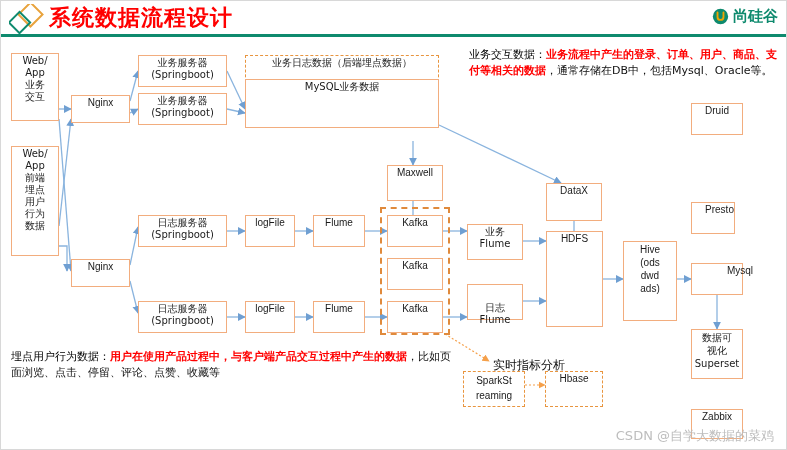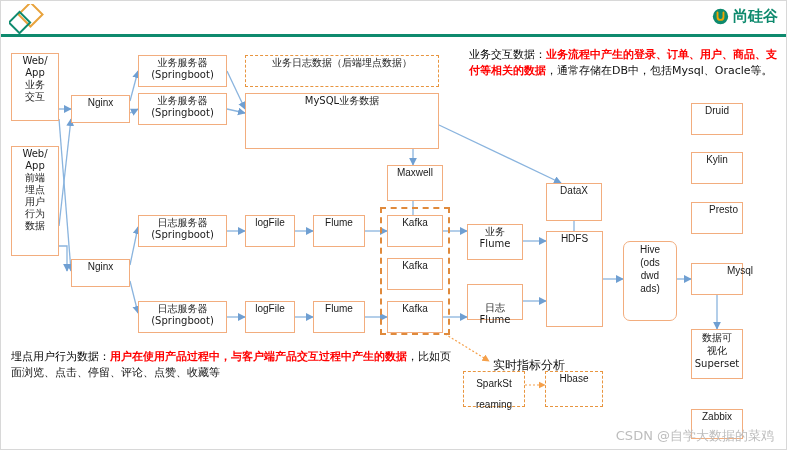--- a/index.html
+++ b/index.html
@@ -108,20 +108,21 @@
 </head>
 <body>
 
 <div id="page">
 
   <div id="header">
     <svg id="logo-diamonds" viewBox="0 0 44 30">
       <rect x="13" y="2" width="17" height="17" transform="rotate(45 21.5 10.5)" fill="none" stroke="#e8a33d" stroke-width="2"></rect>
       <rect x="3" y="11" width="15" height="15" transform="rotate(45 10.5 18.5)" fill="none" stroke="#0e8a6e" stroke-width="2"></rect>
     </svg>
+    <div id="title">系统数据流程设计</div>
     <div id="brand">
       <svg id="brand-mark" viewBox="0 0 20 20">
         <circle cx="10" cy="10" r="9" fill="#0e8a6e"></circle>
         <path d="M6.5 5.2 V10.5 a3.5 3.5 0 0 0 7 0 V5.2" fill="none" stroke="#f0a500" stroke-width="2.2" stroke-linecap="round"></path>
       </svg>
       <span id="brand-text">尚硅谷</span>
     </div>
     <div id="header-rule"></div>
   </div>
 
@@ -222,21 +223,21 @@
     </div>
     <div class="node cjk" style="left:137px;top:52px;width:89px;height:32px;">
       <span style="white-space:pre-line;">业务服务器
 (Springboot)</span>
     </div>
 
     <div class="node cjk dashed" style="left:244px;top:14px;width:194px;height:32px;">
       <span>业务日志数据（后端埋点数据）</span>
     </div>
 
-    <div class="node cjk" style="left:244px;top:52px;width:194px;height:56px;">
+    <div class="node cjk" style="left:244px;top:38px;width:194px;height:49px;">
       <span>MySQL业务数据</span>
     </div>
 
     <div class="node" style="left:386px;top:124px;width:56px;height:36px;">
       <span>Maxwell</span>
     </div>
 
     <div class="node" style="left:545px;top:142px;width:56px;height:38px;">
       <span>DataX</span>
     </div>
@@ -281,51 +282,48 @@
     </div>
     <div class="node cjk" style="left:466px;top:243px;width:56px;height:36px;">
       <span style="white-space:pre-line;margin-top:16px;">日志
 Flume</span>
     </div>
 
     <div class="node" style="left:545px;top:190px;width:57px;height:96px;">
       <span>HDFS</span>
     </div>
 
-    <div class="node" style="left:622px;top:200px;width:54px;height:80px;border-radius:7px;">
+    <div class="node" style="left:622px;top:200px;width:54px;height:80px;">
       <span style="white-space:pre-line;line-height:13px;">Hive
 (ods
 dwd
 ads)</span>
     </div>
 
     <div class="node" style="left:690px;top:62px;width:52px;height:32px;">
       <span>Druid</span>
     </div>
-    <div class="node" style="left:690px;top:111px;width:52px;height:32px;">
-      <span>Kylin</span>
-    </div>
-    <div class="node" style="left:690px;top:161px;width:52px;height:32px;padding-left:15px;">
+    <div class="node" style="left:690px;top:161px;width:44px;height:32px;padding-left:15px;">
       <span>Presto</span>
     </div>
     <div class="node" style="left:690px;top:222px;width:52px;height:32px;padding-left:48px;">
       <span>Mysql</span>
     </div>
     <div class="node" style="left:690px;top:368px;width:52px;height:30px;">
       <span>Zabbix</span>
     </div>
     <div class="node cjk" style="left:690px;top:288px;width:52px;height:50px;">
       <span style="white-space:pre-line;line-height:13px;">数据可
 视化
 Superset</span>
     </div>
 
     <div class="plain-label" style="left:492px;top:316px;">实时指标分析</div>
     <div class="node dashed" style="left:462px;top:330px;width:62px;height:36px;">
-      <span style="white-space:pre-line;line-height:21px;">SparkSt
+      <span style="white-space:pre-line;line-height:15px;">SparkSt
 reaming</span>
     </div>
     <div class="node dashed" style="left:544px;top:330px;width:58px;height:36px;">
       <span>Hbase</span>
     </div>
 
     <div class="note" style="left:468px;top:6px;width:312px;">
       <b>业务交互数据：</b><span class="red">业务流程中产生的登录、订单、用户、商品、支付等相关的数据</span><span>，通常存储在DB中，包括Mysql、Oracle等。</span>
     </div>
 

